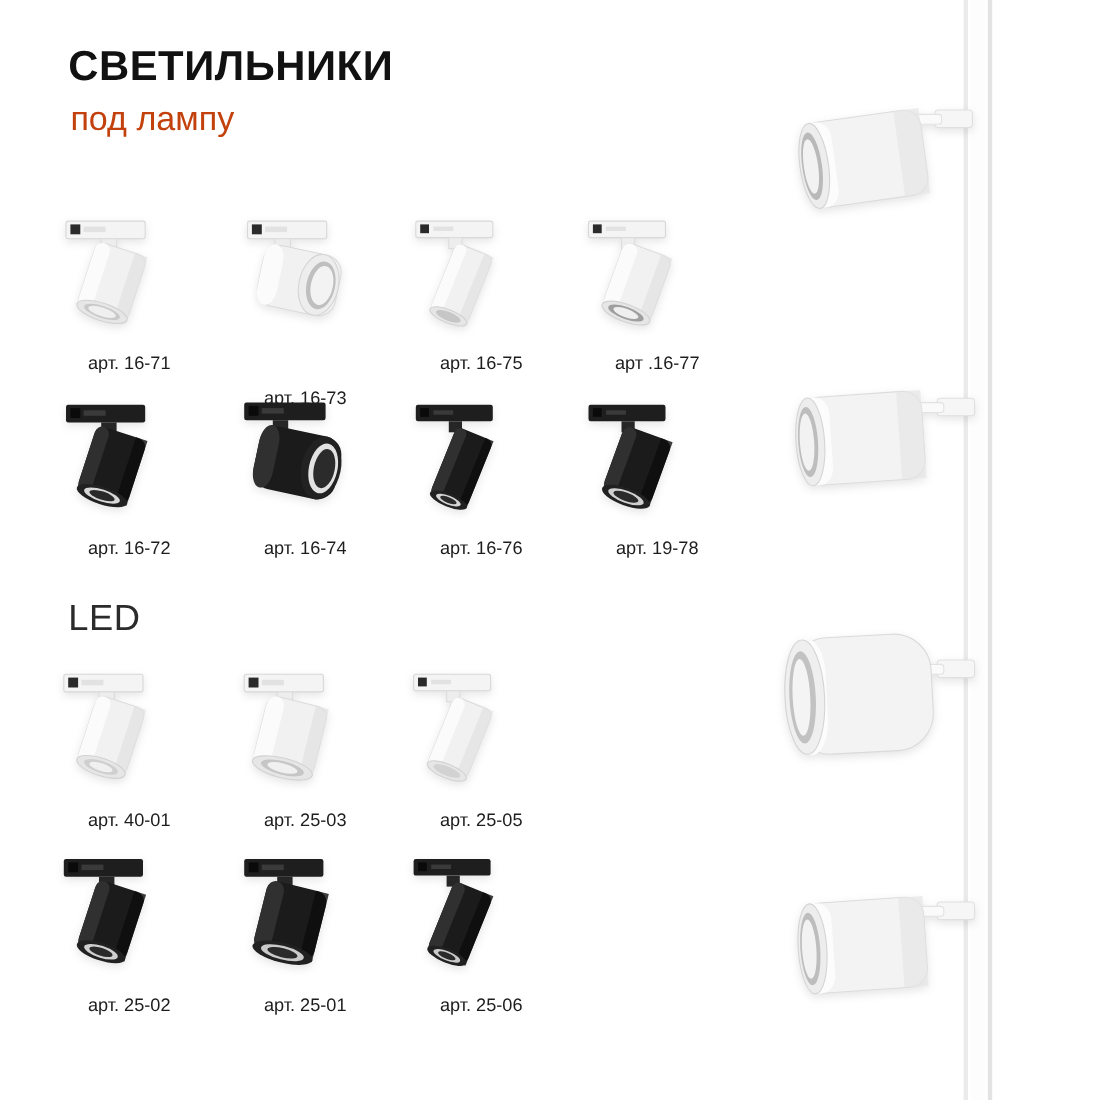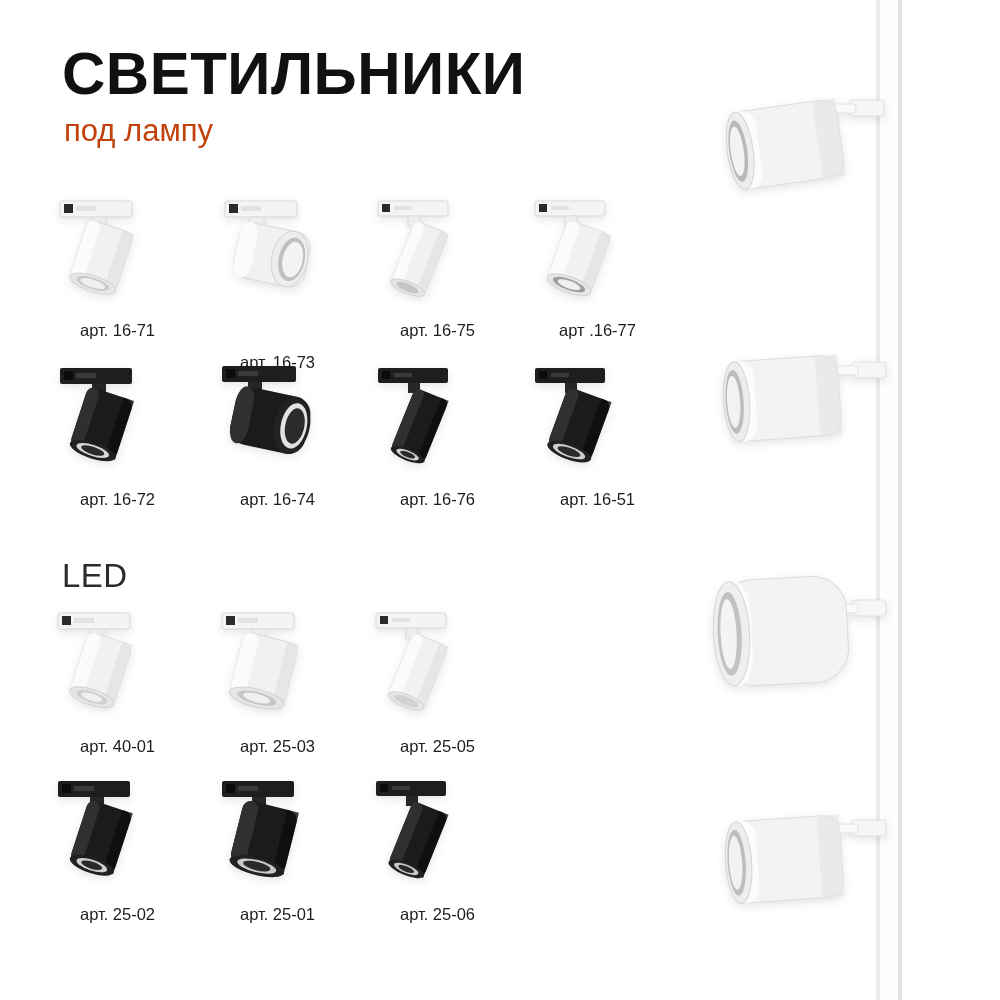--- a/index.html
+++ b/index.html
@@ -16,21 +16,21 @@
     overflow: hidden;
   }
 
   
   .header {
     position: absolute;
     left: 62px;
     top: 42px;
   }
   .title {
-    font-size: 60px;
+    font-size: 38px;
     font-weight: bold;
     letter-spacing: 0.5px;
     line-height: 1.05;
     margin: 0;
     color: #111111;
   }
   .subtitle {
     font-size: 31px;
     font-weight: normal;
     margin: 8px 0 0 2px;
@@ -262,25 +262,25 @@
         <g transform="rotate(20 58 62)">
           <rect x="36" y="30" width="46" height="62" rx="8" fill="#1b1b1b"></rect>
           <rect x="36" y="30" width="13" height="62" rx="7" fill="#303030"></rect>
           <rect x="71" y="30" width="11" height="62" fill="#0d0d0d" opacity="0.8"></rect>
           <ellipse cx="59" cy="91" rx="23" ry="8" fill="#212121"></ellipse>
           <ellipse cx="59" cy="91" rx="17" ry="5.5" fill="#cfcfcf"></ellipse>
           <ellipse cx="59" cy="91" rx="12" ry="3.8" fill="#2a2a2a"></ellipse>
         </g>
       </svg>
     </div>
-    <div class="art" style="top:128px;">арт. 16-51</div>
-  </div>
-</div>
-
-<div class="section-label" style="left:62px; top:557px;">LED</div>
+    <div class="art" style="top:128px;">арт. 19-78</div>
+  </div>
+</div>
+
+<div class="section-label" style="left:62px; top:543px;">LED</div>
 
 <div class="grid" style="left:40px; top:607px;">
 
   <div class="cell" style="left:0px; top:0px;">
     <div class="fig">
       <svg viewBox="0 0 155 118" width="155" height="118" class="soft-shadow">
         <g>
           <rect x="18" y="6" width="72" height="16" rx="2" fill="#f4f4f4" stroke="#d8d8d8" stroke-width="1"></rect>
           <rect x="22" y="9" width="9" height="9" fill="#2a2a2a"></rect>
           <rect x="34" y="11" width="20" height="5" fill="#e2e2e2"></rect>

